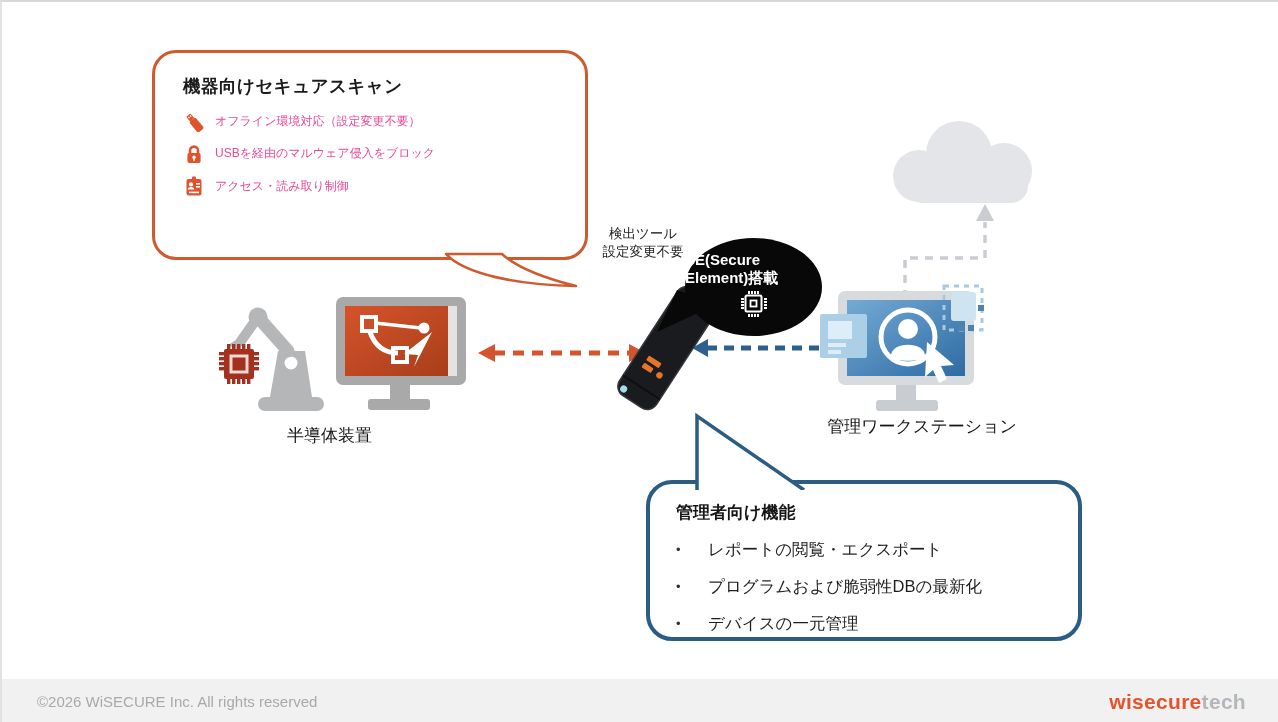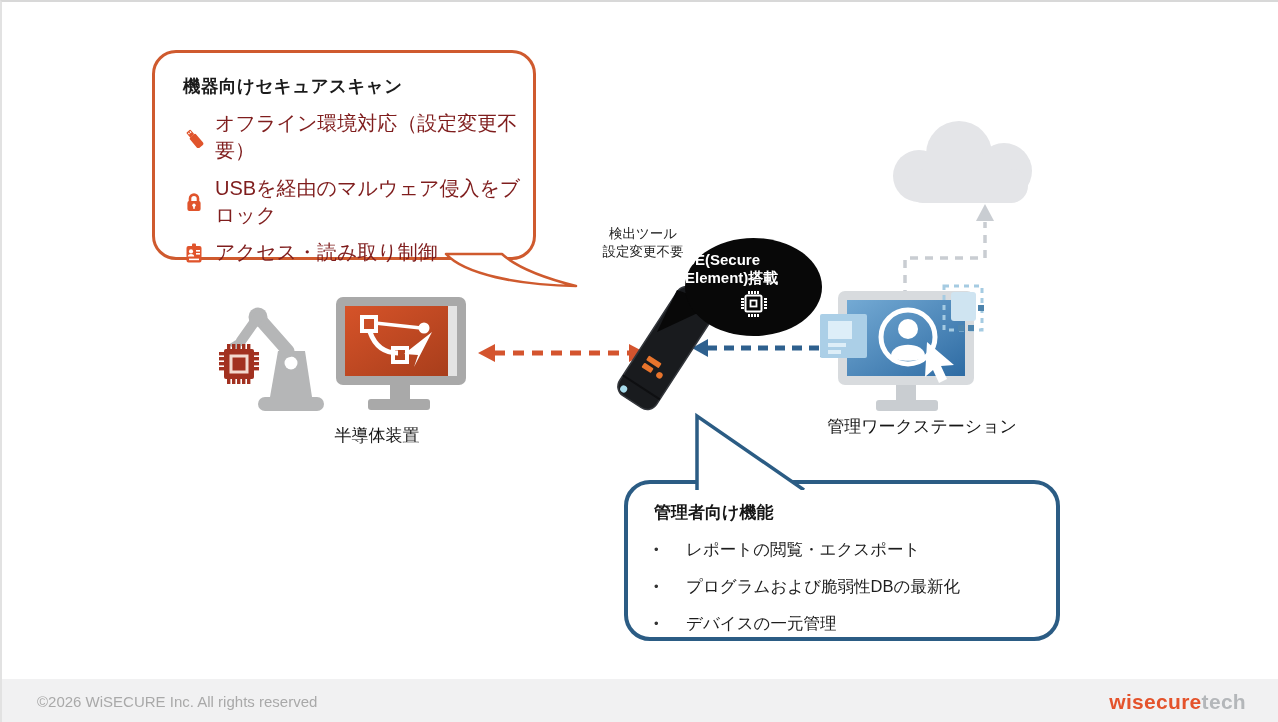--- a/index.html
+++ b/index.html
@@ -5,51 +5,51 @@
   html,body { margin:0; padding:0; background:#fff; }
   .slide {
     position:relative; width:1278px; height:722px; background:#ffffff;
     font-family:"Liberation Sans", sans-serif; overflow:hidden;
     border-top:2px solid #d8d8d8; border-left:2px solid #e2e2e2; box-sizing:border-box;
   }
   .footer-strip { position:absolute; left:0; right:0; top:677px; height:45px; background:#f1f1f2; }
 
   
   .bubble-orange {
-    position:absolute; left:150px; top:48px; width:384px; height:210px;
+    position:absolute; left:150px; top:48px; width:436px; height:210px;
     background:#fff; border:3px solid #cf5a2e; border-radius:24px; box-sizing:border-box; z-index:1;
   }
   .bo-title { margin:21px 0 12px 28px; font-size:17.5px; font-weight:bold; color:#1b1b1b; letter-spacing:.5px; }
-  .bo-item { display:flex; align-items:center; gap:10px; margin:0 0 10.5px 28px; font-size:20px; color:#7f1d1d; }
+  .bo-item { display:flex; align-items:center; gap:10px; margin:0 0 10.5px 28px; font-size:12px; color:#ec4899; }
   .bo-item svg { flex:0 0 auto; }
   .tail-orange { position:absolute; left:430px; top:250px; z-index:2; }
 
   
   .lbl-tool { position:absolute; left:597px; top:223px; width:88px; text-align:center;
               font-size:13.5px; line-height:17.5px; color:#222; }
-  .lbl-semi { position:absolute; left:285px; top:422px; width:180px; text-align:center;
+  .lbl-semi { position:absolute; left:285px; top:422px; width:180px; text-align:left;
               font-size:17px; font-weight:500; color:#151515; }
   .lbl-ws   { position:absolute; left:795px; top:413px; width:220px; text-align:right;
               font-size:17px; font-weight:500; color:#151515; }
 
   
   .se-tail { position:absolute; left:645px; top:286px; z-index:3; }
   .se-bubble {
     position:absolute; left:683px; top:236px; width:137px; height:98px; background:#080808;
     border-radius:50%; color:#fff; box-sizing:border-box; padding-top:13px;
     font-weight:bold; font-size:15px; line-height:18px; z-index:4;
   }
   .se-bubble svg { display:block; margin:3px auto 0; }
 
   
   .art { position:absolute; }
 
   
   .bubble-blue {
-    position:absolute; left:622px; top:478px; width:436px; height:161px;
+    position:absolute; left:644px; top:478px; width:436px; height:161px;
     background:#fff; border:4.5px solid #2b5c84; border-radius:26px; box-sizing:border-box; z-index:1;
   }
   .bb-title { margin:17px 0 0 26px; font-size:17px; font-weight:bold; color:#161616; }
   .bb-item { display:flex; align-items:flex-start; margin:15px 0 0 26px; font-size:16.5px; color:#1d1d1d; }
   .bb-bullet { width:32px; font-size:13px; padding-top:3px; color:#333; }
   .tail-blue { position:absolute; left:678px; top:406px; z-index:2; }
 
   
   .copyright { position:absolute; left:24px; top:691px; font-size:15px; color:#a9a9a9;margin-left:11px; }
   .brand { position:absolute; right:32px; top:688px; font-size:21px; font-weight:bold; letter-spacing:.3px; }

